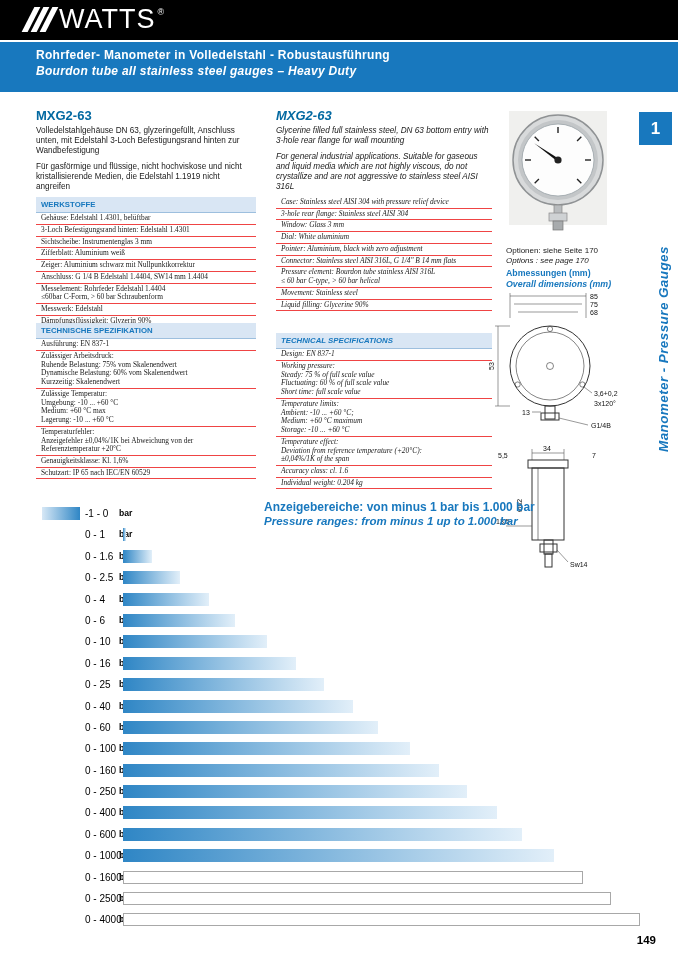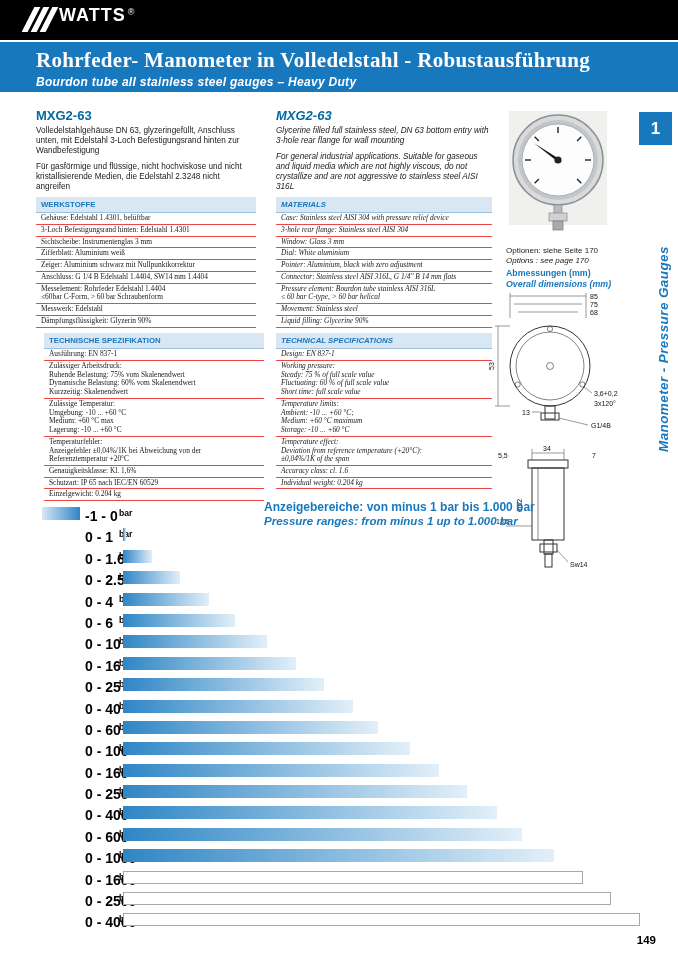--- a/index.html
+++ b/index.html
@@ -9,27 +9,27 @@
     background:#ffffff; overflow:hidden;
     font-family:"Liberation Sans", sans-serif; color:#1a1a1a;
   }
   .italic { font-style:italic; }
 
   
   .topbar { position:absolute; top:0; left:0; width:100%; height:40px; background:#000; }
   .logo { position:absolute; left:28px; top:6px; display:flex; align-items:flex-start; color:#fff; }
   .logo-stripes { display:flex; gap:3px; height:25px; margin-right:7px; margin-top:1px; }
   .logo-stripes i { display:block; width:6px; height:25px; background:#fff; transform:skewX(-27deg); }
-  .logo-text { font-size:18px; font-weight:bold; letter-spacing:1px; line-height:1; }
+  .logo-text { font-size:27px; font-weight:normal; letter-spacing:1px; line-height:1; }
   .logo-reg { font-size:9px; margin-top:1px; margin-left:2px; }
 
   
   .titlebar { position:absolute; top:42px; left:0; width:100%; height:50px;
     background:#1878be; color:#fff; padding:6px 0 0 36px; }
-  .title-de { font-size:21px; font-weight:bold; letter-spacing:.3px;font-family:Liberation Serif, serif; }
+  .title-de { font-size:12px; font-weight:bold; letter-spacing:.3px; }
   .title-en { font-size:12px; font-weight:bold; font-style:italic; margin-top:2px; letter-spacing:.3px; }
 
   
   .tabnum { position:absolute; right:6px; top:112px; width:33px; height:33px;
     background:#1878be; color:#fff; font-weight:bold; font-size:17px;
     display:flex; align-items:center; justify-content:center; }
   .sidelabel { position:absolute; right:7px; top:152px; height:300px;
     writing-mode:vertical-rl; transform:rotate(180deg);
     color:#1878be; font-weight:bold; font-style:italic; font-size:13.5px;
     display:flex; align-items:center; letter-spacing:.4px; }
@@ -38,21 +38,21 @@
   .col { position:absolute; top:108px; height:88px; overflow:hidden; }
   .col-de { left:36px;  width:220px; }
   .col-en { left:276px; width:216px; }
   .model { font-size:13px; font-weight:bold; color:#0369a1; margin-bottom:3px; }
   .desc { font-size:8.2px; line-height:1.22; margin-bottom:6px; }
 
   
   .spec-table { position:absolute; font-size:7.4px; line-height:1.18; }
   .t-w  { left:36px;  top:197px; width:220px; }
   .t-m  { left:276px; top:197px; width:216px; }
-  .t-sd { left:36px;  top:333px; width:220px;margin-left:8px; }
+  .t-sd { left:36px;  top:323px; width:220px; }
   .t-se { left:276px; top:333px; width:216px; }
   .t-head { background:#d9e6f4; color:#1878be; font-weight:bold; font-size:7.8px;
     padding:3px 5px; border-bottom:1px solid #9dbfde; }
   .t-row { padding:1px 5px; border-bottom:1px solid #ef4444; white-space:pre-line;font-family:Liberation Serif, serif; }
   .itable { font-style:italic; }
 
   
   .gauge-photo { position:absolute; left:508px; top:110px; width:100px; height:122px; }
   .options { position:absolute; left:506px; top:246px; font-size:8px; line-height:1.3; }
   .dims-title { position:absolute; left:506px; top:268px; color:#1878be; font-weight:bold; font-size:8.8px; line-height:1.25; }
@@ -62,21 +62,21 @@
   .dim-svg .ln { stroke:#555; stroke-width:.6; fill:none; }
   .dim-svg .shape { stroke:#333; stroke-width:1; fill:none; }
   .dim-svg .thin { stroke:#333; stroke-width:.6; fill:none; }
 
   
   .chart { position:absolute; left:36px; top:504px; width:606px; height:430px; }
   .chart-titles { position:absolute; left:228px; top:-4px; }
   .ct-de { color:#1878be; font-weight:bold; font-size:12px; }
   .ct-en { color:#1878be; font-weight:bold; font-style:italic; font-size:11.5px; margin-top:1px; }
   .crow { position:relative; height:21.4px; }
-  .range { position:absolute; left:49px; top:4px; font-size:14px; font-weight:bold; color:#000; }
+  .range { position:absolute; left:49px; top:4px; font-size:10px; font-weight:normal; color:#000; }
   .unit  { position:absolute; left:83px; top:4px; font-size:8.6px; font-weight:bold; color:#000; }
   .bar   { position:absolute; left:87px; top:3px; height:13px;
     background:linear-gradient(to right,#2f86c5,#e2eff9); }
   .bar.outline { background:#fff; border:1px solid #a8a8a8; }
   .bar.neg { left:6px; width:38px; background:linear-gradient(to right,#d7e8f6,#2f86c5); }
 
   .pagenum { position:absolute; right:22px; bottom:13px; font-weight:bold; font-size:11.5px; color:#000; }
 </style>
 </head>
 <body>
@@ -99,21 +99,21 @@
     <div class="title-de">Rohrfeder- Manometer in Volledelstahl - Robustausführung</div>
     <div class="title-en">Bourdon tube all stainless steel gauges – Heavy Duty</div>
   </div>
 
   <div class="tabnum">1</div>
   <div class="sidelabel">Manometer - Pressure Gauges</div>
 
   <section class="col col-de">
     <h2 class="model">MXG2-63</h2>
     <p class="desc">Volledelstahlgehäuse DN 63, glyzeringefüllt, Anschluss unten, mit Edelstahl 3-Loch Befestigungsrand hinten zur Wandbefestigung</p>
-    <p class="desc">Für gasförmige und flüssige, nicht hochviskose und nicht kristallisierende Medien, die Edelstahl 2.3248 nicht angreifen</p>
+    <p class="desc">Für gasförmige und flüssige, nicht hochviskose und nicht kristallisierende Medien, die Edelstahl 1.1919 nicht angreifen</p>
   </section>
 
   <section class="col col-en">
     <h2 class="model italic">MXG2-63</h2>
     <p class="desc italic">Glycerine filled full stainless steel, DN 63 bottom entry with 3-hole rear flange for wall mounting</p>
     <p class="desc italic">For general industrial applications. Suitable for gaseous and liquid media which are not highly viscous, do not crystallize and are not aggressive to stainless steel AISI 316L</p>
   </section>
 
   <div class="spec-table t-w">
     <div class="t-head">WERKSTOFFE</div>
@@ -123,21 +123,20 @@
     <div class="t-row">Zifferblatt: Aluminium weiß</div>
     <div class="t-row">Zeiger: Aluminium schwarz mit Nullpunktkorrektur</div>
     <div class="t-row">Anschluss: G 1/4 B Edelstahl 1.4404, SW14 mm 1.4404</div>
     <div class="t-row">Messelement: Rohrfeder Edelstahl 1.4404
 ≤60bar C-Form, &gt; 60 bar Schraubenform</div>
     <div class="t-row">Messwerk: Edelstahl</div>
     <div class="t-row">Dämpfungsflüssigkeit: Glyzerin 90%</div>
   </div>
 
   <div class="spec-table t-m itable">
-    <div class="t-head">MATERIALS</div>
     <div class="t-row">Case: Stainless steel AISI 304 with pressure relief device</div>
     <div class="t-row">3-hole rear flange: Stainless steel AISI 304</div>
     <div class="t-row">Window: Glass 3 mm</div>
     <div class="t-row">Dial: White aluminium</div>
     <div class="t-row">Pointer: Aluminium, black with zero adjustment</div>
     <div class="t-row">Connector: Stainless steel AISI 316L, G 1/4" B 14 mm flats</div>
     <div class="t-row">Pressure element: Bourdon tube stainless AISI 316L
 ≤ 60 bar C-type, &gt; 60 bar helical</div>
     <div class="t-row">Movement: Stainless steel</div>
     <div class="t-row">Liquid filling: Glycerine 90%</div>
@@ -152,21 +151,20 @@
 Kurzzeitig: Skalenendwert</div>
     <div class="t-row">Zulässige Temperatur:
 Umgebung: -10 ... +60 °C
 Medium: +60 °C max
 Lagerung: -10 ... +60 °C</div>
     <div class="t-row">Temperaturfehler:
 Anzeigefehler ±0,04%/1K bei Abweichung von der
 Referenztemperatur +20°C</div>
     <div class="t-row">Genauigkeitsklasse: Kl. 1,6%</div>
     <div class="t-row">Schutzart: IP 65 nach IEC/EN 60529</div>
-    <div class="t-row">Einzelgewicht: 0.204 kg</div>
   </div>
 
   <div class="spec-table t-se itable">
     <div class="t-head">TECHNICAL SPECIFICATIONS</div>
     <div class="t-row">Design: EN 837-1</div>
     <div class="t-row">Working pressure:
 Steady: 75 % of full scale value
 Fluctuating: 60 % of full scale value
 Short time: full scale value</div>
     <div class="t-row">Temperature limits:

